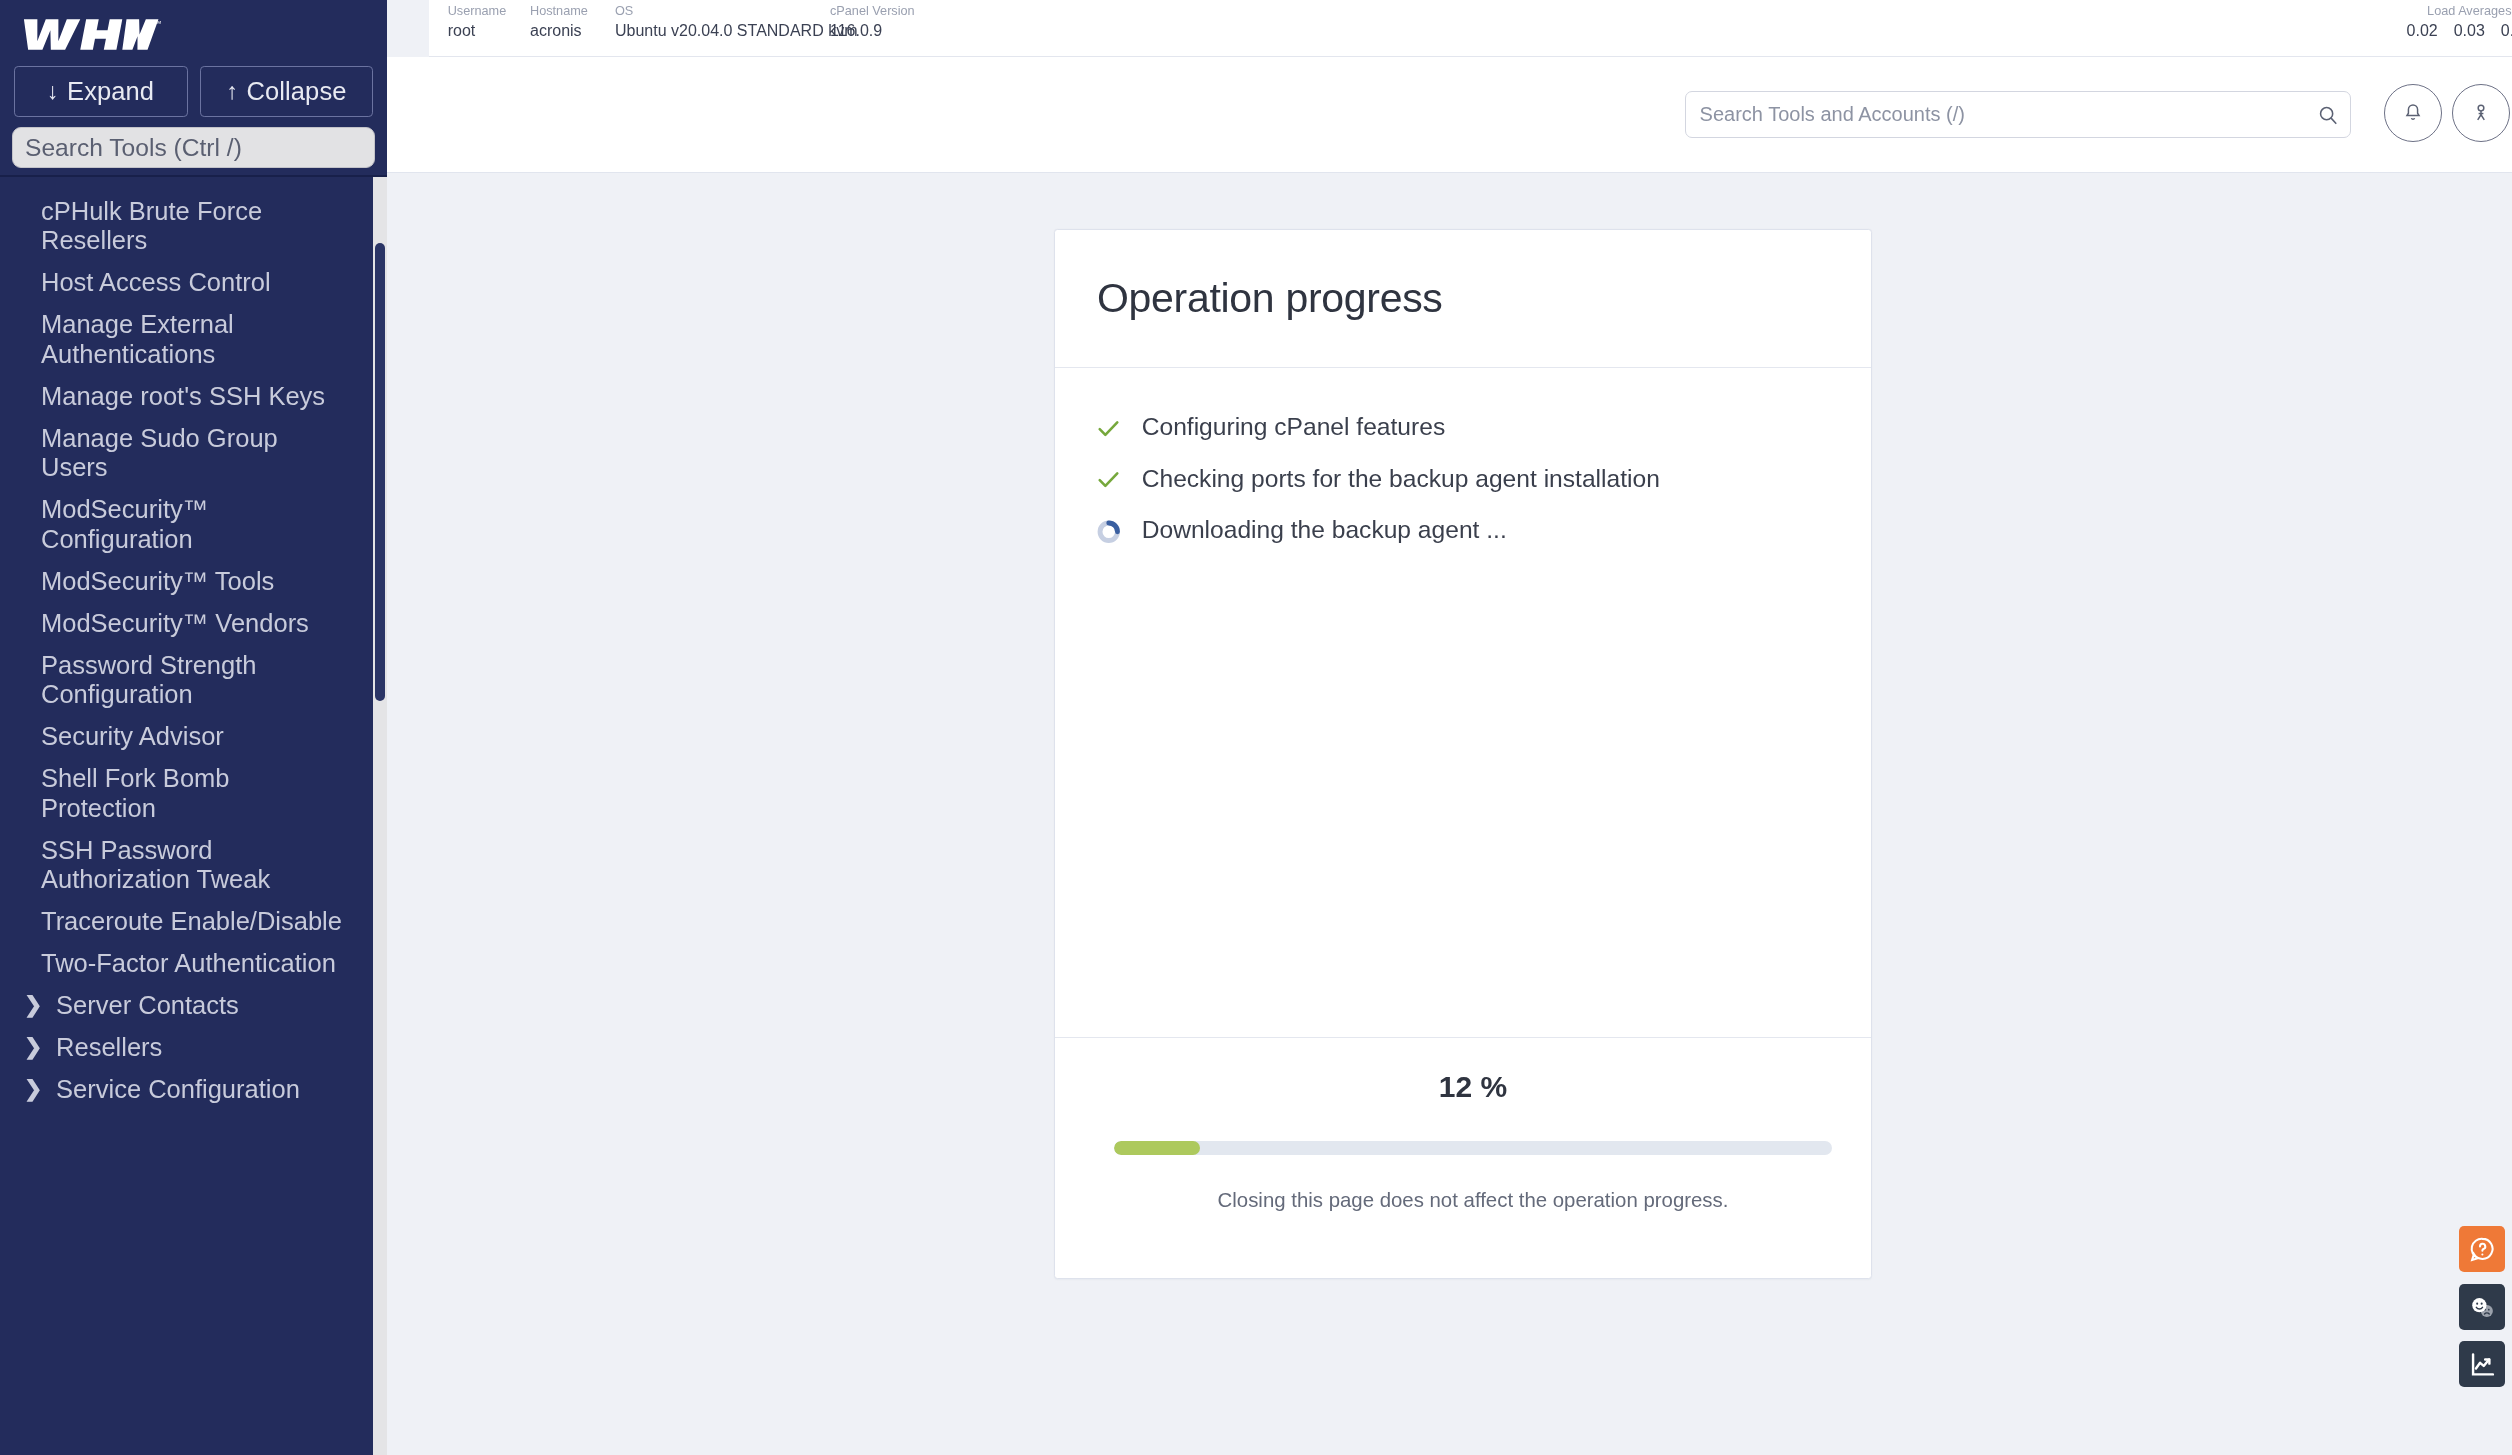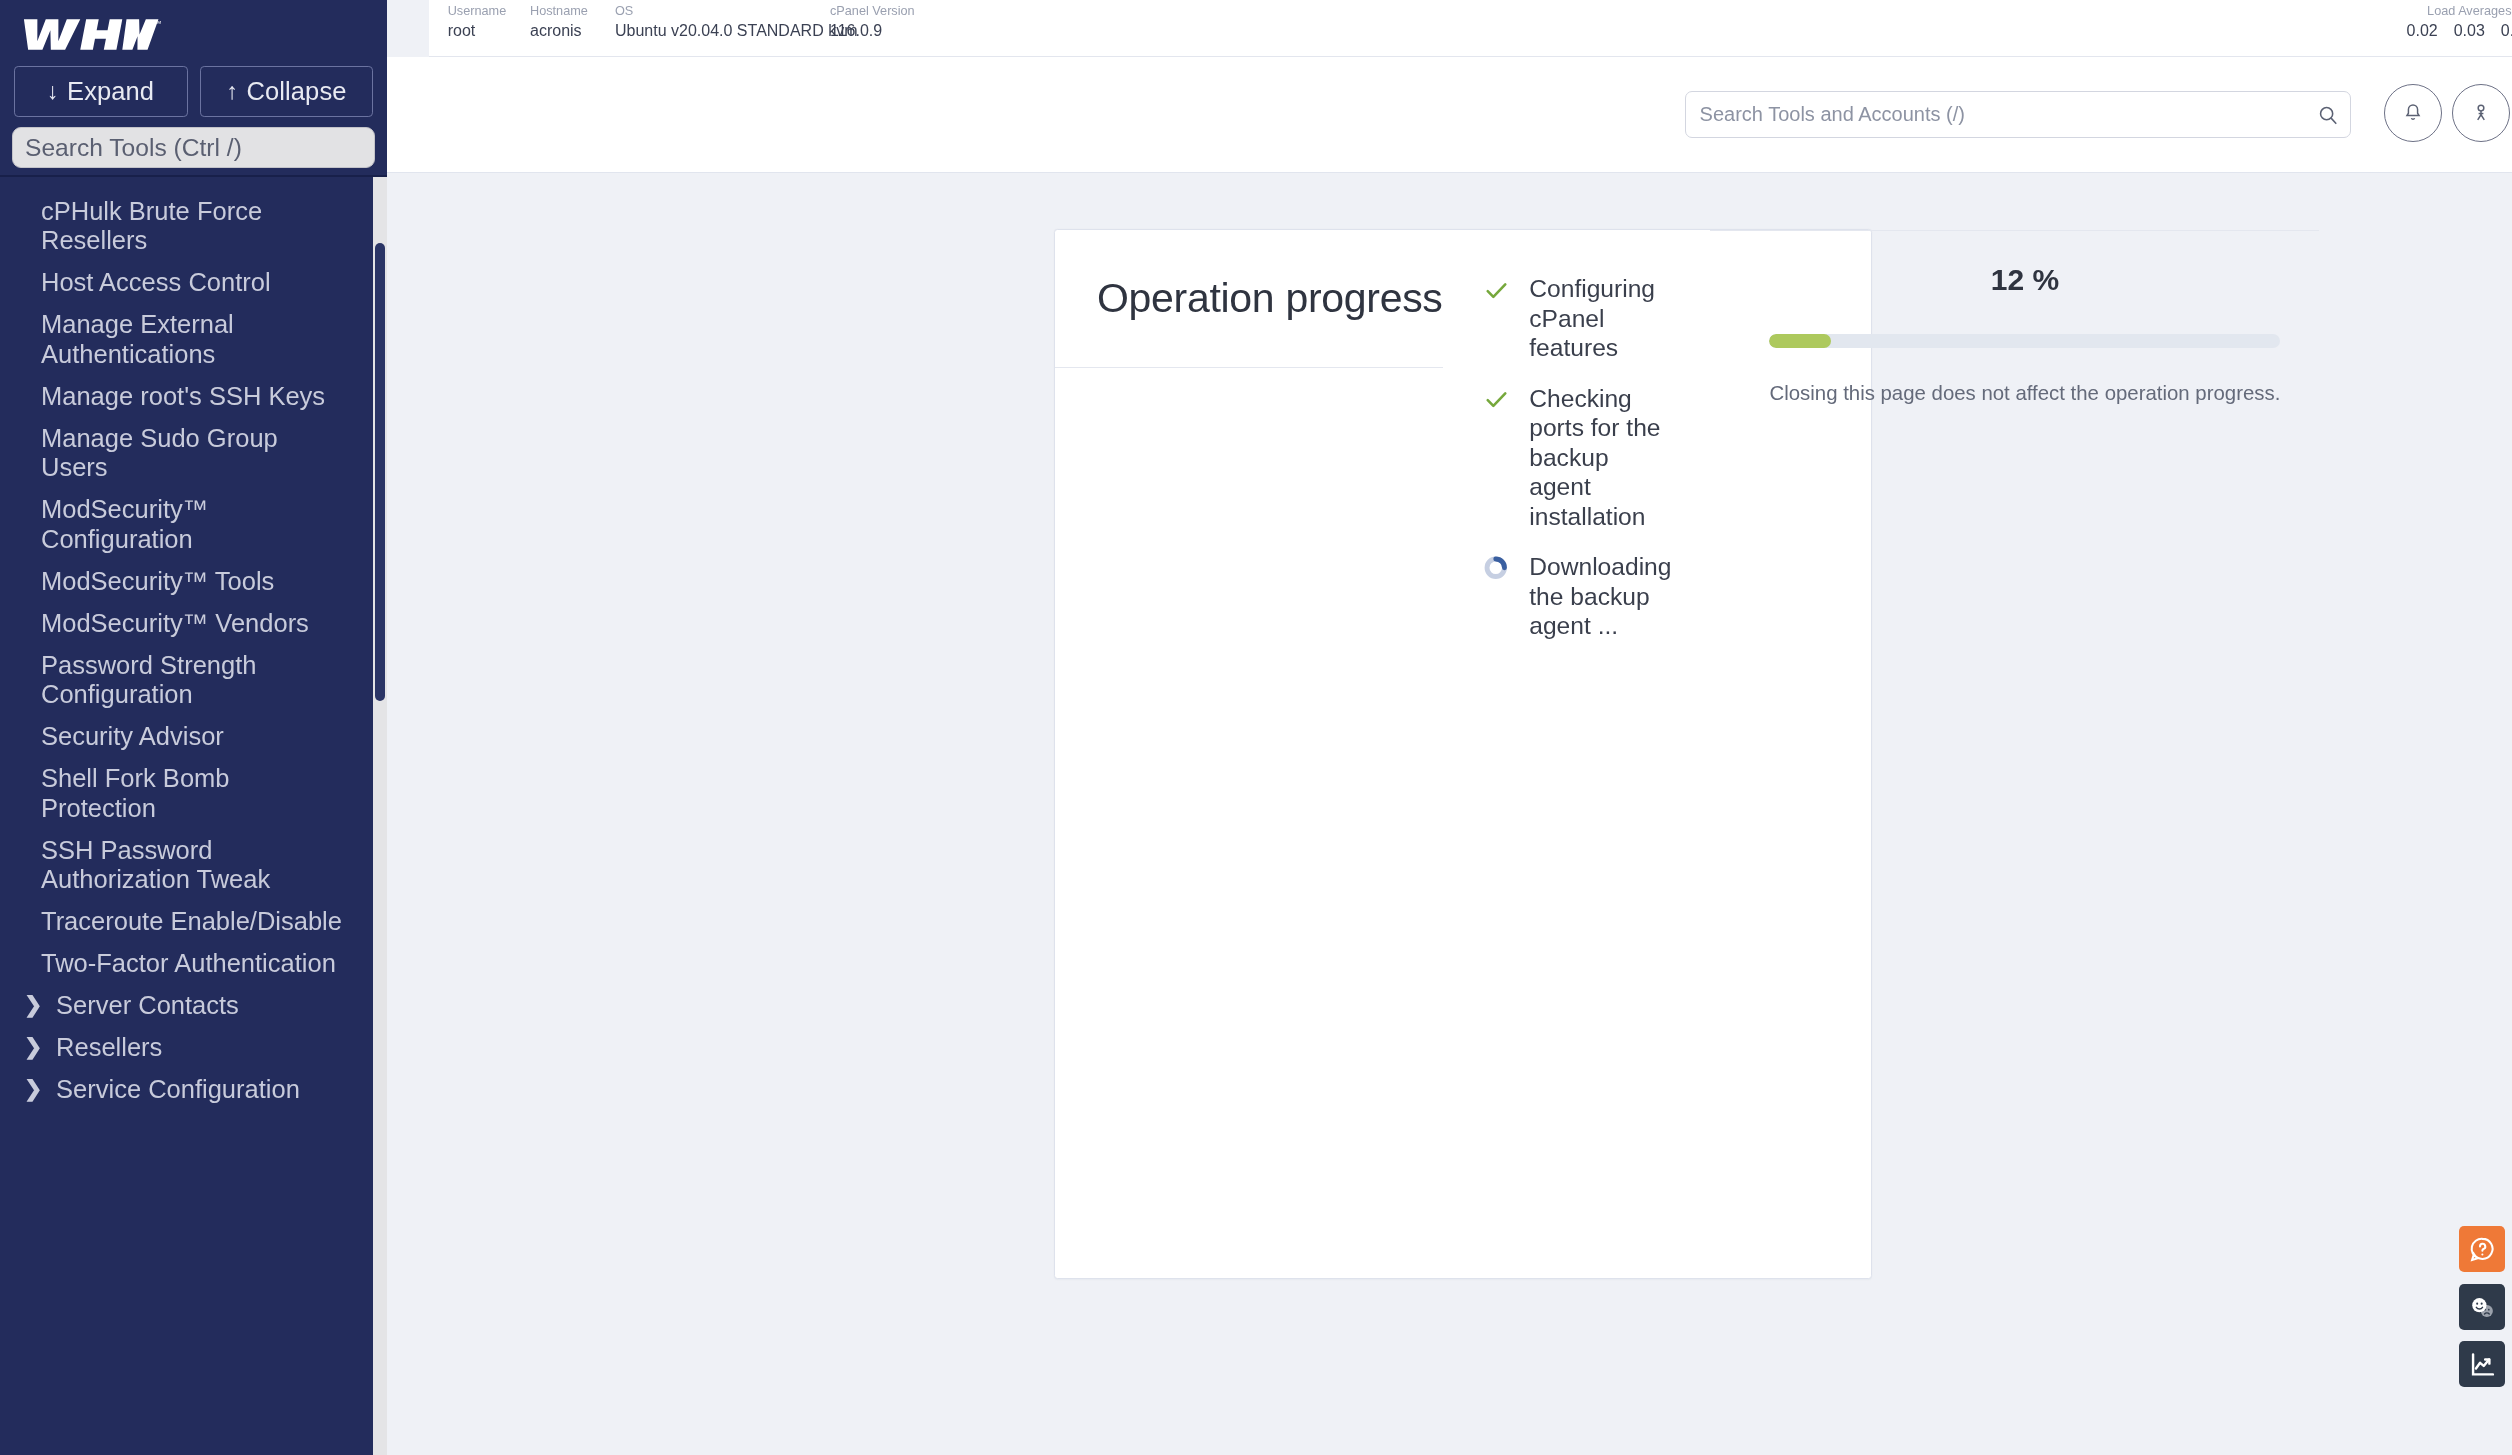--- a/index.html
+++ b/index.html
@@ -229,21 +229,21 @@
     position: absolute;
     left: 667px;
     top: 56px;
     width: 818px;
     height: 1050px;
     background: #ffffff;
     border: 0.8px solid #dee2ec;
     border-radius: 3.4px;
     box-shadow: 0 0.8px 1.7px rgba(30,40,80,.04);
     display: flex;
-    flex-direction: row;
+    flex-direction: column;
   }
   #card-header {
     flex: 0 0 auto;
     height: 138px;
     border-bottom: 0.8px solid #e4e7ef;
     display: flex;
     align-items: center;
     padding-left: 42px;
   }
   #card-title {

